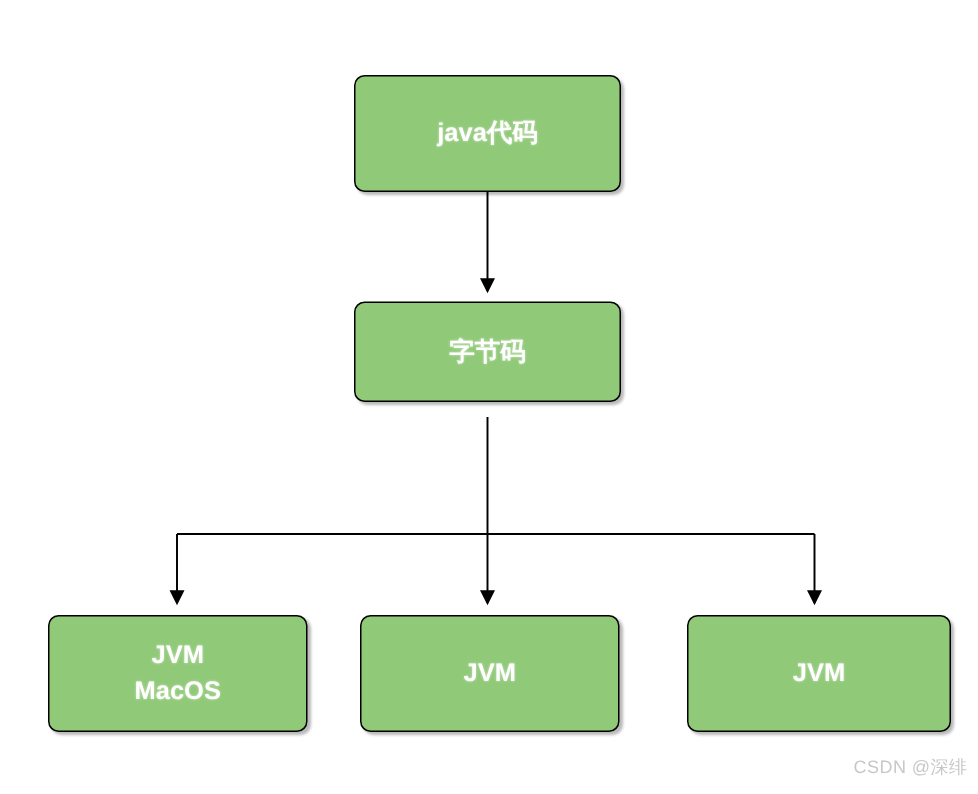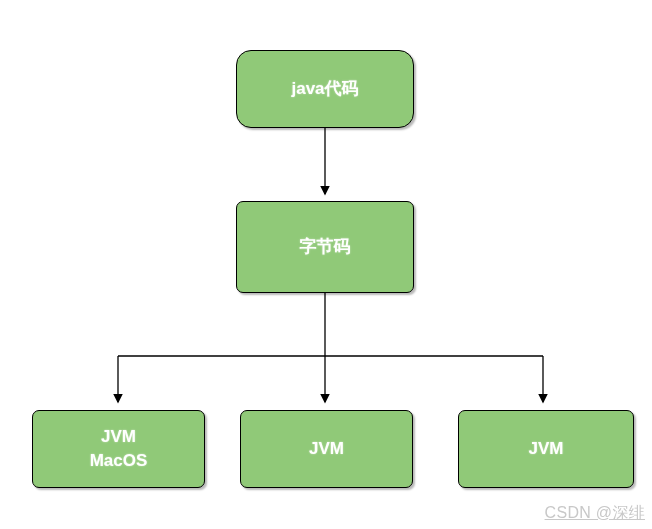--- a/index.html
+++ b/index.html
@@ -41,33 +41,32 @@
     align-items: center;
     justify-content: center;
     color: var(--node-text, #ffffff);
     font-size: 17px;
     font-weight: bold;
     line-height: 24px;
     text-align: center;
     text-shadow: 0 0 2px rgba(255,255,255,0.55);
   }
   .node span { display: block; }
-  #node-java     { left: 236px; top: 50px;  width: 178px; height: 78px; border-radius: 15px; }
-  #node-bytecode { left: 236px; top: 201px; width: 178px; height: 92px; }
+  #node-java     { left: 236px; top: 50px;  width: 178px; height: 78px; }
+  #node-bytecode { left: 236px; top: 201px; width: 178px; height: 67px; }
   #node-linux    { left: 32px;  top: 410px; width: 173px; height: 78px; }
   #node-windows  { left: 240px; top: 410px; width: 173px; height: 78px; }
   #node-macos    { left: 458px; top: 410px; width: 176px; height: 78px; }
   .watermark {
     position: absolute;
     right: 7px;
     top: 503px;
-    font-size: 16px;
+    font-size: 12px;
     color: var(--watermark-text, #c8c8c8);
     letter-spacing: 0.3px;
-    text-decoration: underline;
   }
 </style>
 </head>
 <body>
 
 <div class="stage">
 
   <svg class="connectors" viewBox="0 0 652 529" xmlns="http://www.w3.org/2000/svg">
     <defs>
       <marker id="arrowhead" markerUnits="userSpaceOnUse" markerWidth="11" markerHeight="11" refX="8.5" refY="5" orient="auto">

